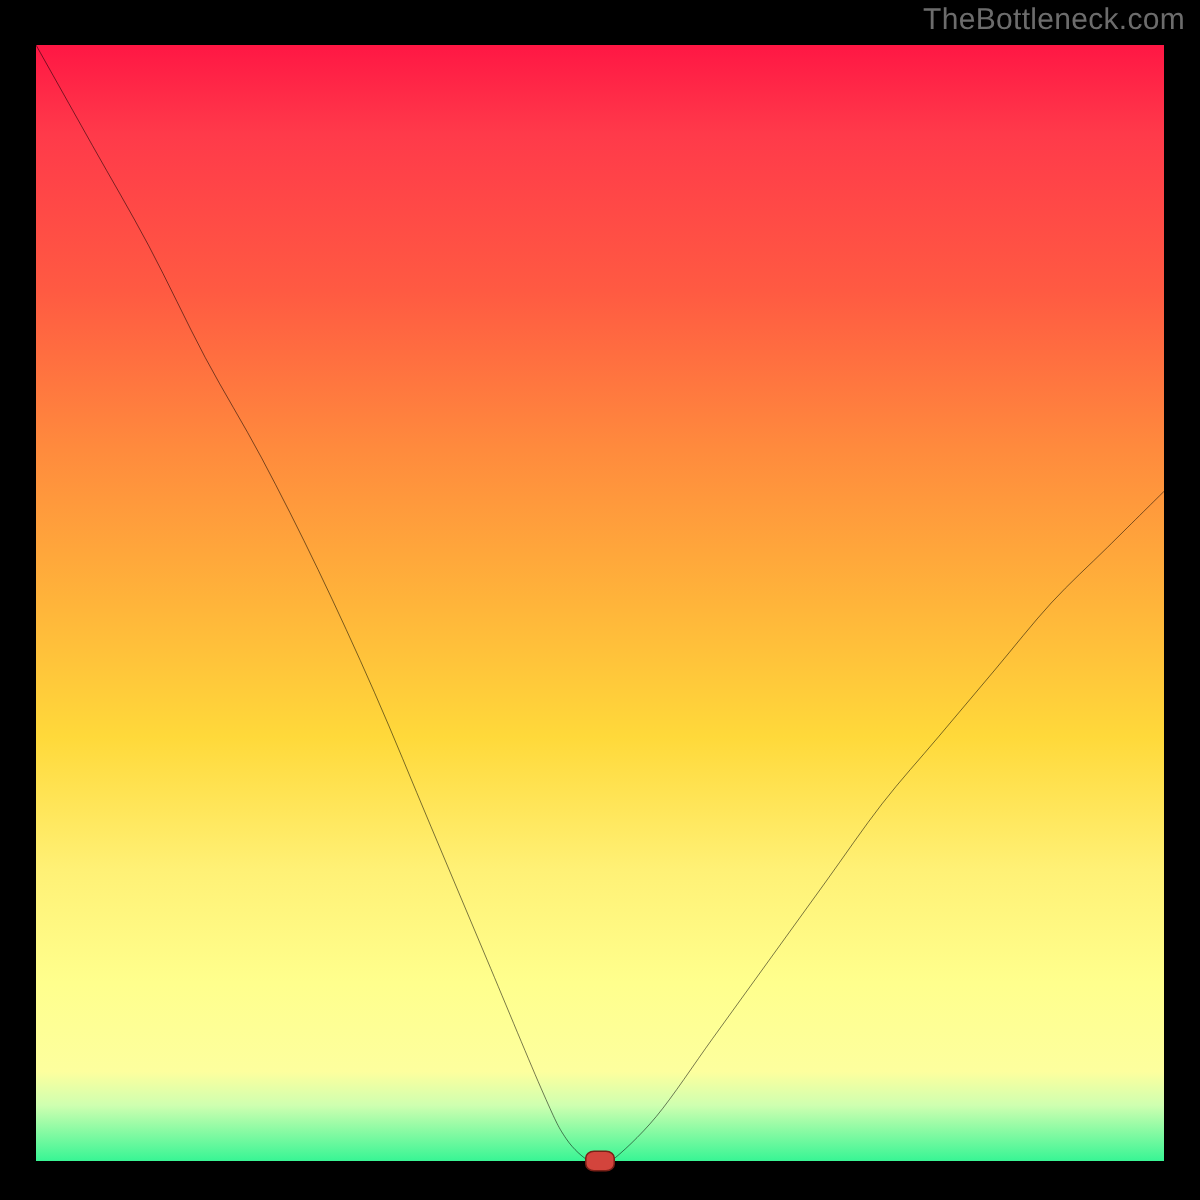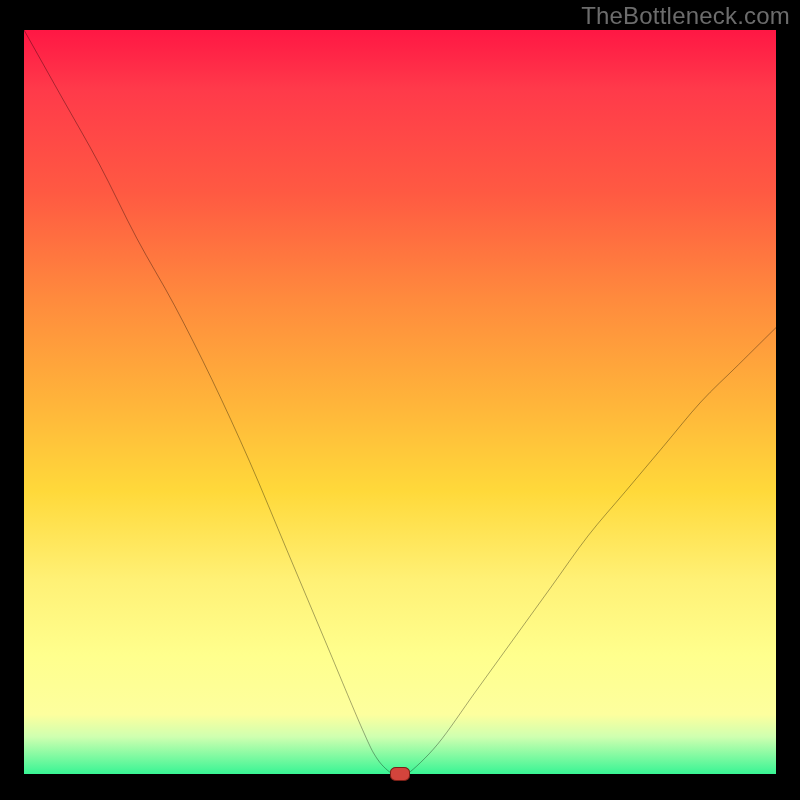--- a/index.html
+++ b/index.html
@@ -15,21 +15,21 @@
     position: relative;
     width: 800px;
     height: 800px;
     background: #000;
   }
   .watermark {
     position: absolute;
     top: 2px;
     right: 10px;
     color: #6c6c6c;
-    font-size: 24px;
+    font-size: 20px;
     font-weight: 500;
     letter-spacing: 0.2px;
     user-select: none;
   }
   .plot {
     position: absolute;
     left: 24px;
     top: 30px;
     width: 752px;
     height: 744px;

